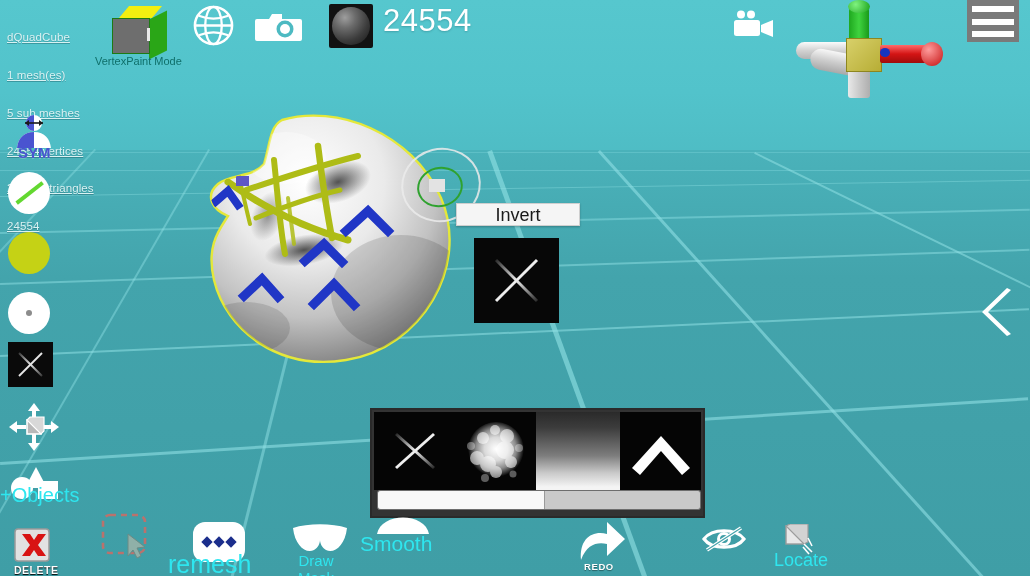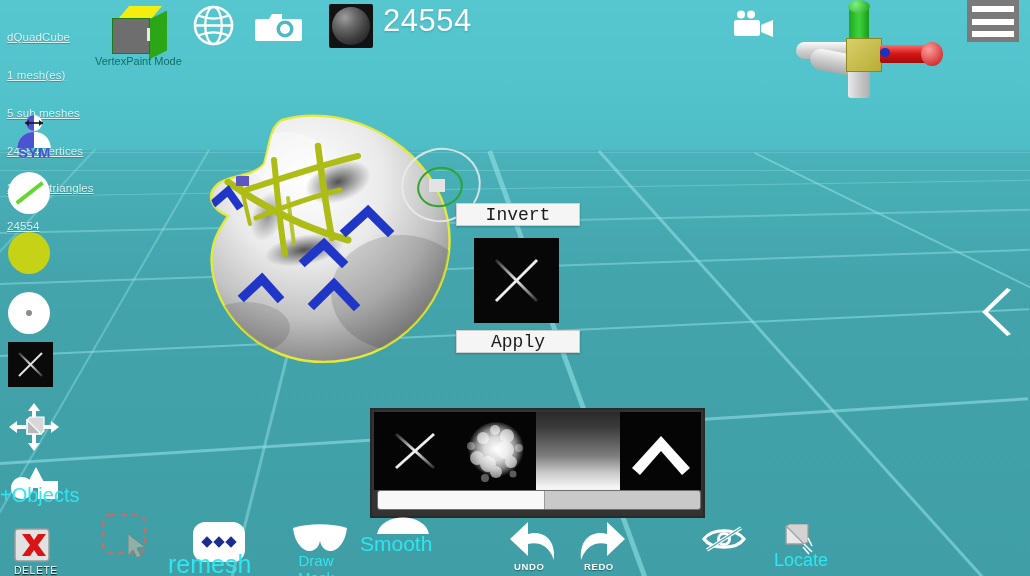--- a/index.html
+++ b/index.html
@@ -121,21 +121,20 @@
   #brush-cursor .inner { position:absolute; left:16px; top:19px; width:46px; height:40px;
       border:2px solid #2fa22f; border-radius:50%; transform:rotate(-14deg); }
   #brush-cursor .nib { position:absolute; left:28px; top:31px; width:16px; height:13px;
       background:#e3e3e3; }
 
   
   .flat-btn {
     position:absolute; background:#f5f5f5; border:1px solid #cfcfcf;
     color:#1a1a1a; font-size:18px; text-align:center; cursor:pointer;
     box-shadow:0 1px 2px rgba(0,0,0,.25);
-    font-family:Liberation Mono, monospace;
   }
   #btn-invert { left:456px; top:203px; width:124px; height:23px; line-height:22px; }
   #btn-apply  { left:456px; top:330px; width:124px; height:23px; line-height:22px; }
   #mask-preview { position:absolute; left:474px; top:238px; width:85px; height:85px; background:#070707; }
 
   
   #tex-panel { position:absolute; left:370px; top:408px; width:335px; height:110px;
       background:#333333; border:2px solid #2a2a2a; }
   #tex-row { position:absolute; left:2px; top:2px; right:2px; height:78px; display:flex; }
   .tex-cell { position:relative; height:78px; background:#050505; overflow:hidden; }
@@ -146,21 +145,21 @@
   #tex-slider { position:absolute; left:5px; bottom:6px; width:324px; height:20px;
       background:#c9c9c9; border:1px solid #6d6d6d; border-radius:3px; overflow:hidden; }
   #tex-slider .fill { position:absolute; left:0; top:0; bottom:0; background:#f8f8f8;
       border-right:1px solid #9a9a9a; border-radius:3px 0 0 3px; }
 
   
   #bottombar { position:absolute; left:0; bottom:0; width:1030px; height:72px; }
   .bt { position:absolute; cursor:pointer; text-align:center; }
 
   #bt-delete { left:10px; bottom:6px; width:46px; }
-  #delete-label { position:absolute; left:4px; top:38px; font-size:10.5px; font-weight:normal;
+  #delete-label { position:absolute; left:4px; top:38px; font-size:10.5px; font-weight:bold;
       color:#ffffff; letter-spacing:.5px; text-shadow:0 1px 1px #000; }
   #bt-select { left:100px; bottom:14px; width:56px; height:50px; }
   #bt-remesh { left:190px; bottom:8px; width:58px; }
   #remesh-label { position:absolute; left:-22px; top:30px; font-size:25px; color:#2ee6ef; }
   #bt-drawmask { left:290px; bottom:14px; width:60px; }
   #drawmask-label { position:absolute; left:-8px; top:30px; font-size:15px; color:#2ee6ef; }
   #bt-smooth { left:375px; bottom:36px; width:56px; }
   #smooth-label { position:absolute; left:-15px; top:26px; font-size:21px; color:#2ee6ef; }
   #bt-undo { left:508px; bottom:6px; width:52px; }
   #undo-label { position:absolute; left:6px; top:45px; font-size:9.5px; font-weight:bold; color:#fff;
@@ -399,21 +398,20 @@
           <linearGradient id="xg2" x1="0" y1="0" x2="1" y2="1">
         <stop offset="0" stop-color="#2c2c2c"></stop>
             <stop offset="0.5" stop-color="#f0f0f0"></stop>
             <stop offset="1" stop-color="#2c2c2c"></stop>
       </linearGradient>
         </defs>
       <line x1="22" y1="22" x2="63" y2="63" stroke="url(#xg2)" stroke-width="3"></line>
       <line x1="63" y1="22" x2="22" y2="63" stroke="url(#xg2)" stroke-width="3"></line>
     </svg>
   </div>
-  <div class="flat-btn" id="btn-apply">Apply</div>
 
   <div id="tex-panel">
     <div id="tex-row">
 
       <div class="tex-cell" id="tex-x">
         <svg viewBox="0 0 82 78" width="82" height="78">
           <defs>
               <linearGradient id="xg3" x1="0" y1="0" x2="1" y2="1">
             <stop offset="0" stop-color="#2a2a2a"></stop>
                 <stop offset="0.5" stop-color="#f2f2f2"></stop>
@@ -506,26 +504,20 @@
       <span id="drawmask-label">Draw Mask</span>
     </div>
 
     <div class="bt" id="bt-smooth">
       <svg viewBox="0 0 56 30" width="56" height="30">
         <path d="M2 28 C6 6 50 6 54 28 Z" fill="#ffffff"></path>
       </svg>
       <span id="smooth-label">Smooth</span>
     </div>
 
-    <div class="bt" id="bt-undo">
-      <svg viewBox="0 0 52 50" width="52" height="50">
-        <path d="M20 6 L20 18 C34 14 48 22 46 44 C40 28 30 26 20 28 L20 40 L2 23 Z" fill="#ffffff"></path>
-      </svg>
-      <span id="undo-label">UNDO</span>
-    </div>
 
     <div class="bt" id="bt-redo">
       <svg viewBox="0 0 52 50" width="52" height="50">
         <path d="M32 6 L32 18 C18 14 4 22 6 44 C12 28 22 26 32 28 L32 40 L50 23 Z" fill="#ffffff"></path>
       </svg>
       <span id="redo-label">REDO</span>
     </div>
 
     <div class="bt" id="bt-hide">
       <svg viewBox="0 0 44 30" width="44" height="30">

